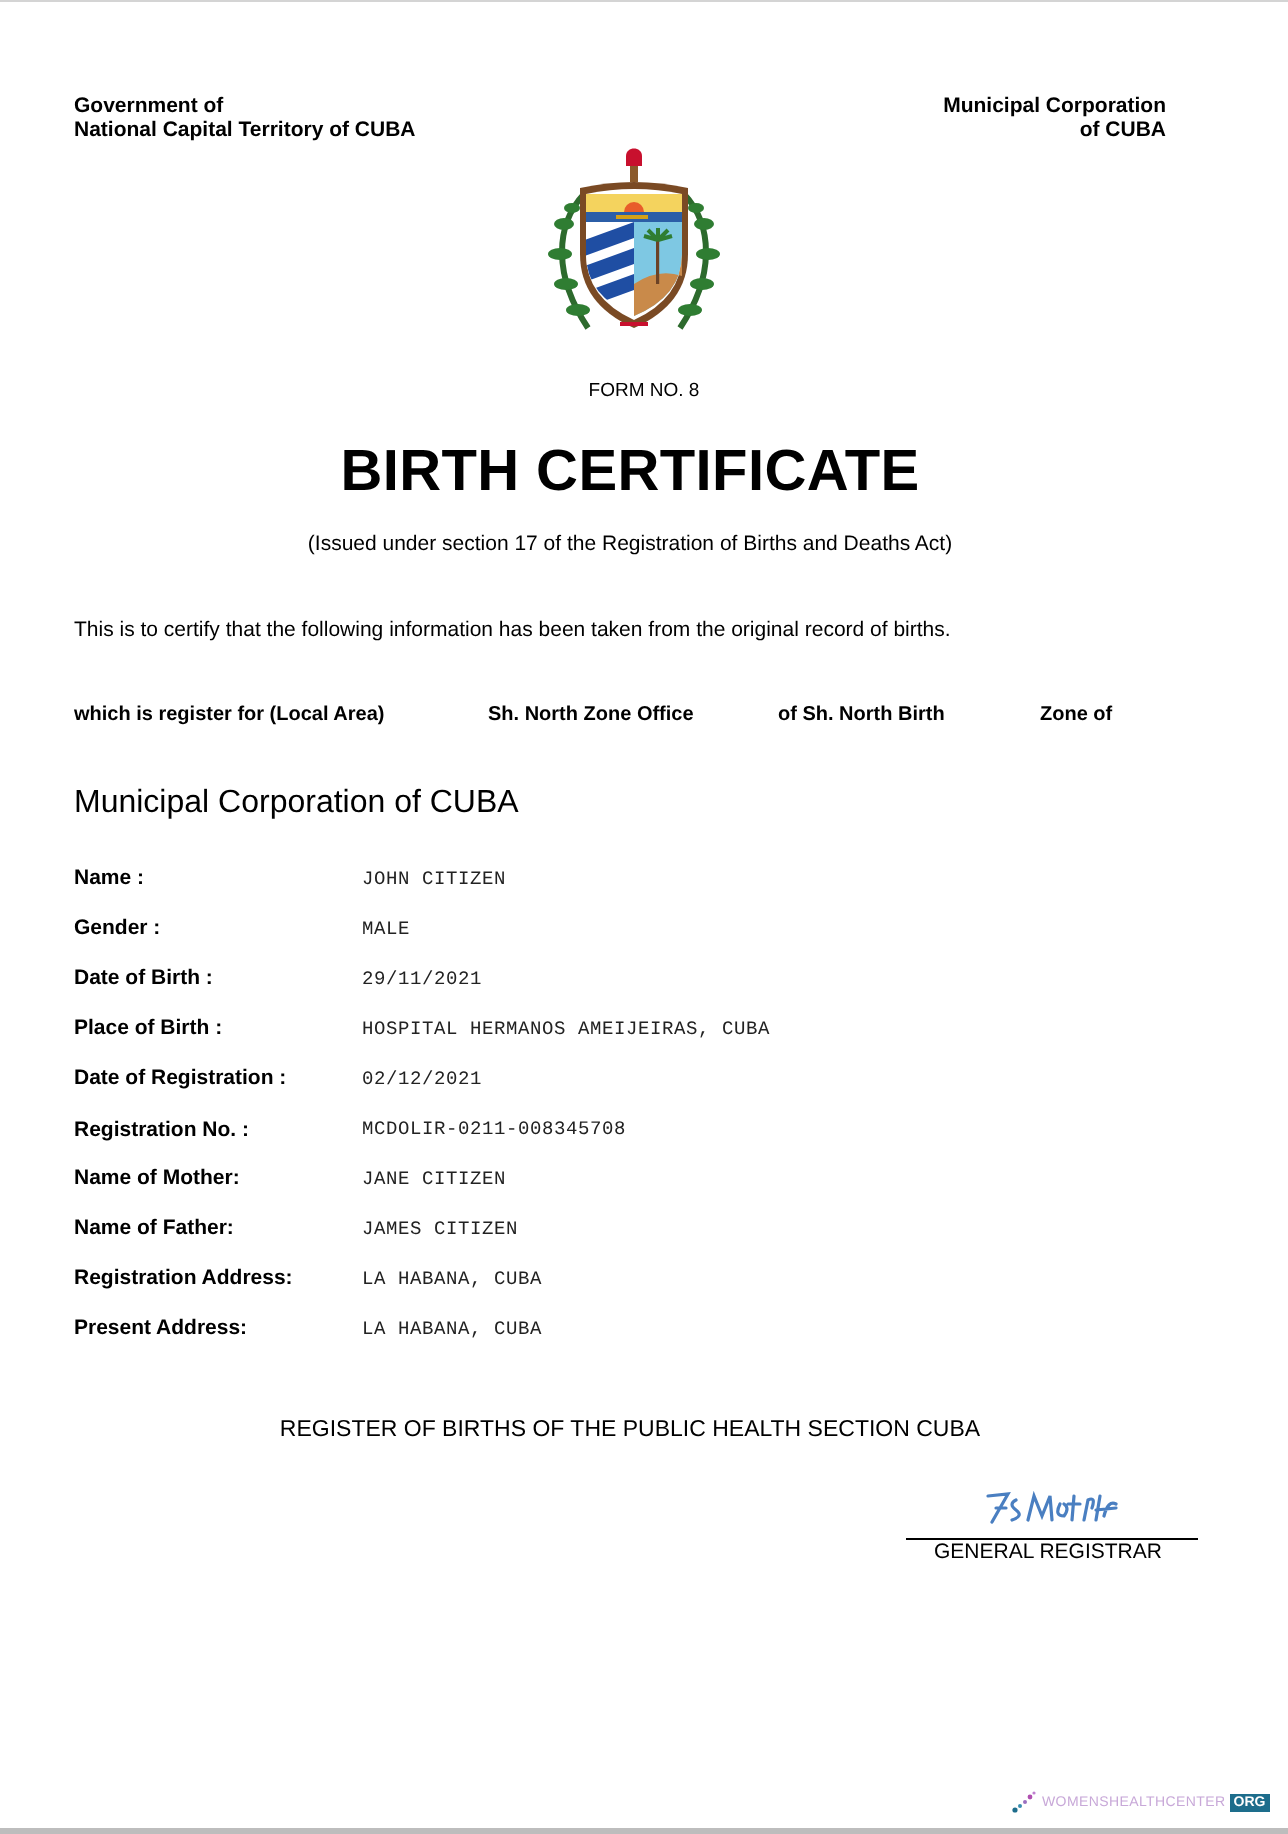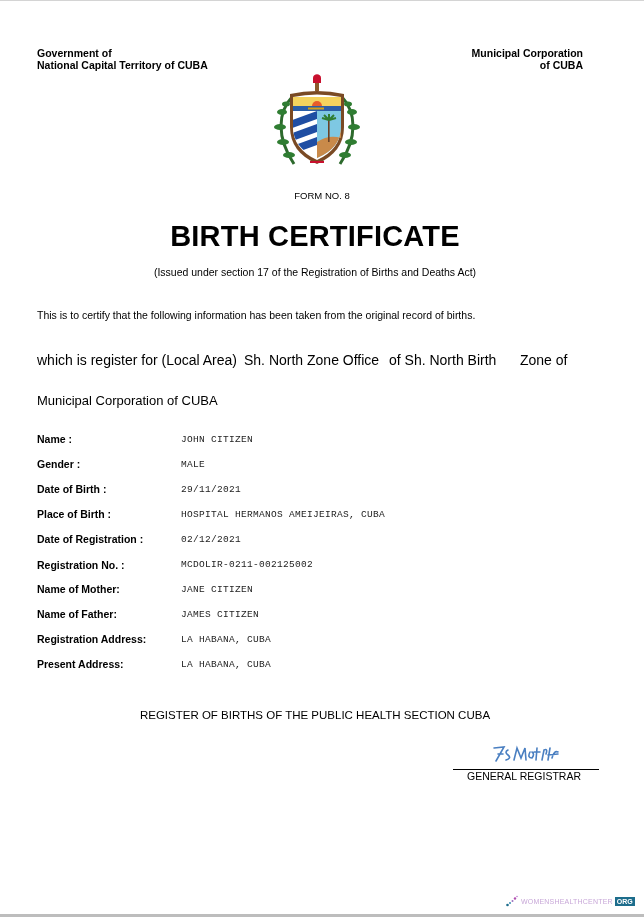--- a/index.html
+++ b/index.html
@@ -9,22 +9,22 @@
   }
   .topline { position:absolute; left:0; top:0; width:644px; height:1px; background:#d4d4d4; }
   .bottomline { position:absolute; left:0; top:914px; width:644px; height:3px; background:#bdbdbd; }
   .hdr-left { position:absolute; left:37px; top:47px; font-size:10.5px; font-weight:bold; line-height:12px; }
   .hdr-right { position:absolute; right:61px; top:47px; font-size:10.5px; font-weight:bold; line-height:12px; text-align:right;margin-left:40px; }
   .emblem { position:absolute; left:272px; top:72px; width:90px; height:100px; }
   .formno { position:absolute; left:0; width:644px; top:190px; text-align:center; font-size:9.5px; }
   .title { position:absolute; left:0; width:630px; top:220px; text-align:center; font-size:29px; font-weight:bold; letter-spacing:0.2px; }
   .subtitle { position:absolute; left:0; width:630px; top:266px; text-align:center; font-size:10.5px; }
   .certify { position:absolute; left:37px; top:309px; font-size:10.5px; }
-  .line2 { position:absolute; top:352px; font-size:14px; }
-  .line3 { position:absolute; left:37px; top:393px; font-size:13px; }
+  .line2 { position:absolute; top:352px; font-size:10px;font-weight:bold; }
+  .line3 { position:absolute; left:37px; top:393px; font-size:16px; }
   .field-label { position:absolute; left:37px; font-size:10.5px; font-weight:bold; }
   .field-value { position:absolute; left:181px; font-family:"Liberation Mono", monospace; font-size:9.5px; color:#222; letter-spacing:0.3px; }
   .register { position:absolute; left:0; width:630px; top:709px; text-align:center; font-size:11.5px; font-weight:normal; }
   .signature { position:absolute; left:490px; top:742px; width:72px; height:22px; }
   .sigline { position:absolute; left:453px; top:769px; width:146px; height:1px; background:#000; }
   .registrar { position:absolute; left:467px; top:770px; font-size:10.5px; }
   .watermark { position:absolute; left:506px; top:894px; height:14px; display:flex; align-items:center; }
   .wm-text { font-size:7px; color:#c8a8d8; letter-spacing:0.2px; margin-left:3px; }
   .wm-org { font-size:7px; color:#fff; background:#1d6d8c; padding:1px 2px; margin-left:2px; font-weight:bold; }
 </style>
@@ -110,21 +110,21 @@
   <div class="field-label" style="top:483px">Date of Birth :</div>
   <div class="field-value" style="top:484px">29/11/2021</div>
 
   <div class="field-label" style="top:508px">Place of Birth :</div>
   <div class="field-value" style="top:509px">HOSPITAL HERMANOS AMEIJEIRAS, CUBA</div>
 
   <div class="field-label" style="top:533px">Date of Registration :</div>
   <div class="field-value" style="top:534px">02/12/2021</div>
 
   <div class="field-label" style="top:559px">Registration No. :</div>
-  <div class="field-value" style="top:559px">MCDOLIR-0211-002125002</div>
+  <div class="field-value" style="top:559px">MCDOLIR-0211-008345708</div>
 
   <div class="field-label" style="top:583px">Name of Mother:</div>
   <div class="field-value" style="top:584px">JANE CITIZEN</div>
 
   <div class="field-label" style="top:608px">Name of Father:</div>
   <div class="field-value" style="top:609px">JAMES CITIZEN</div>
 
   <div class="field-label" style="top:633px">Registration  Address:</div>
   <div class="field-value" style="top:634px">LA HABANA, CUBA</div>
 

